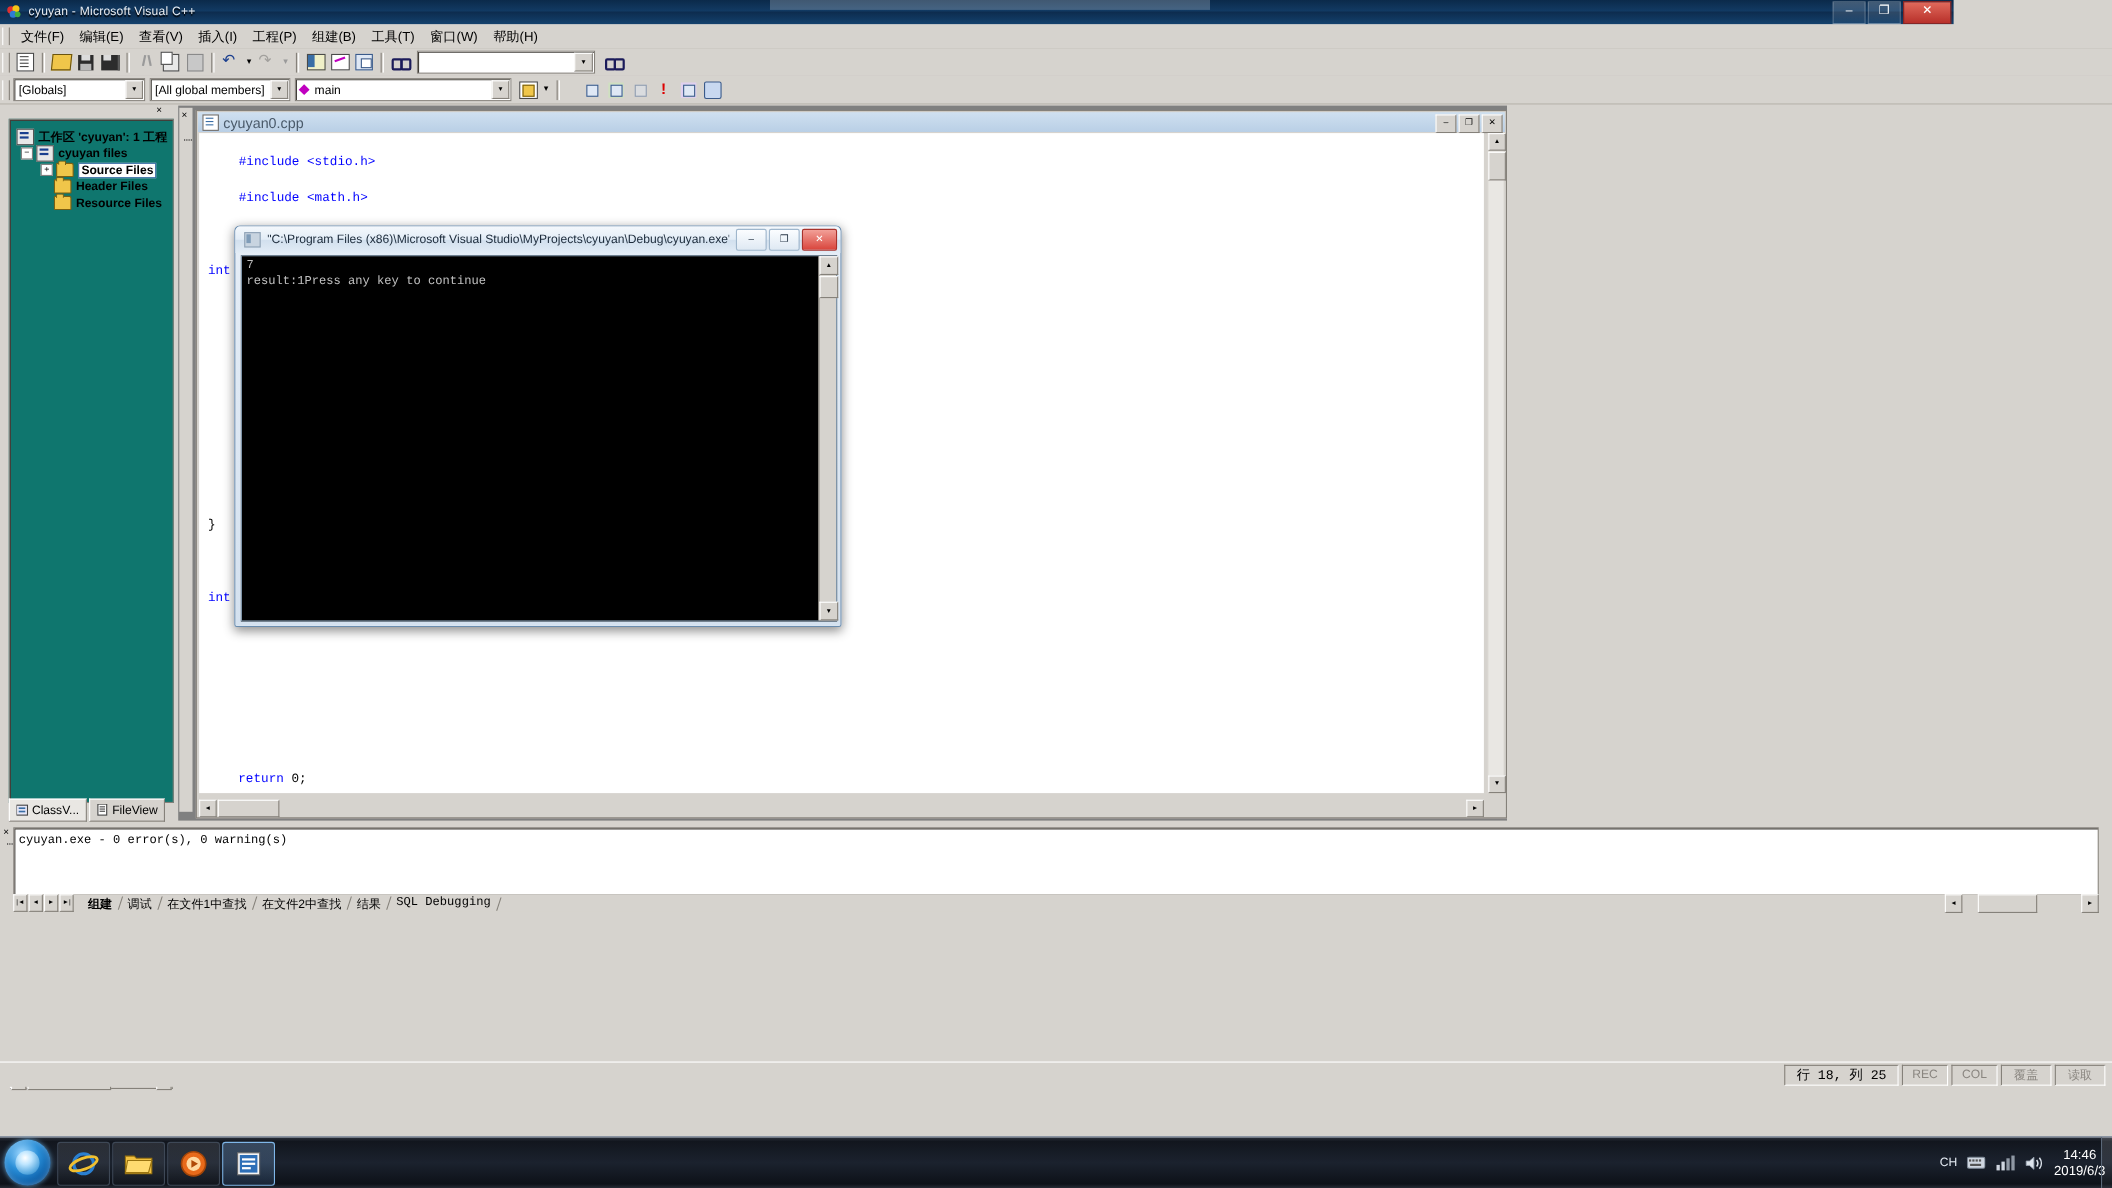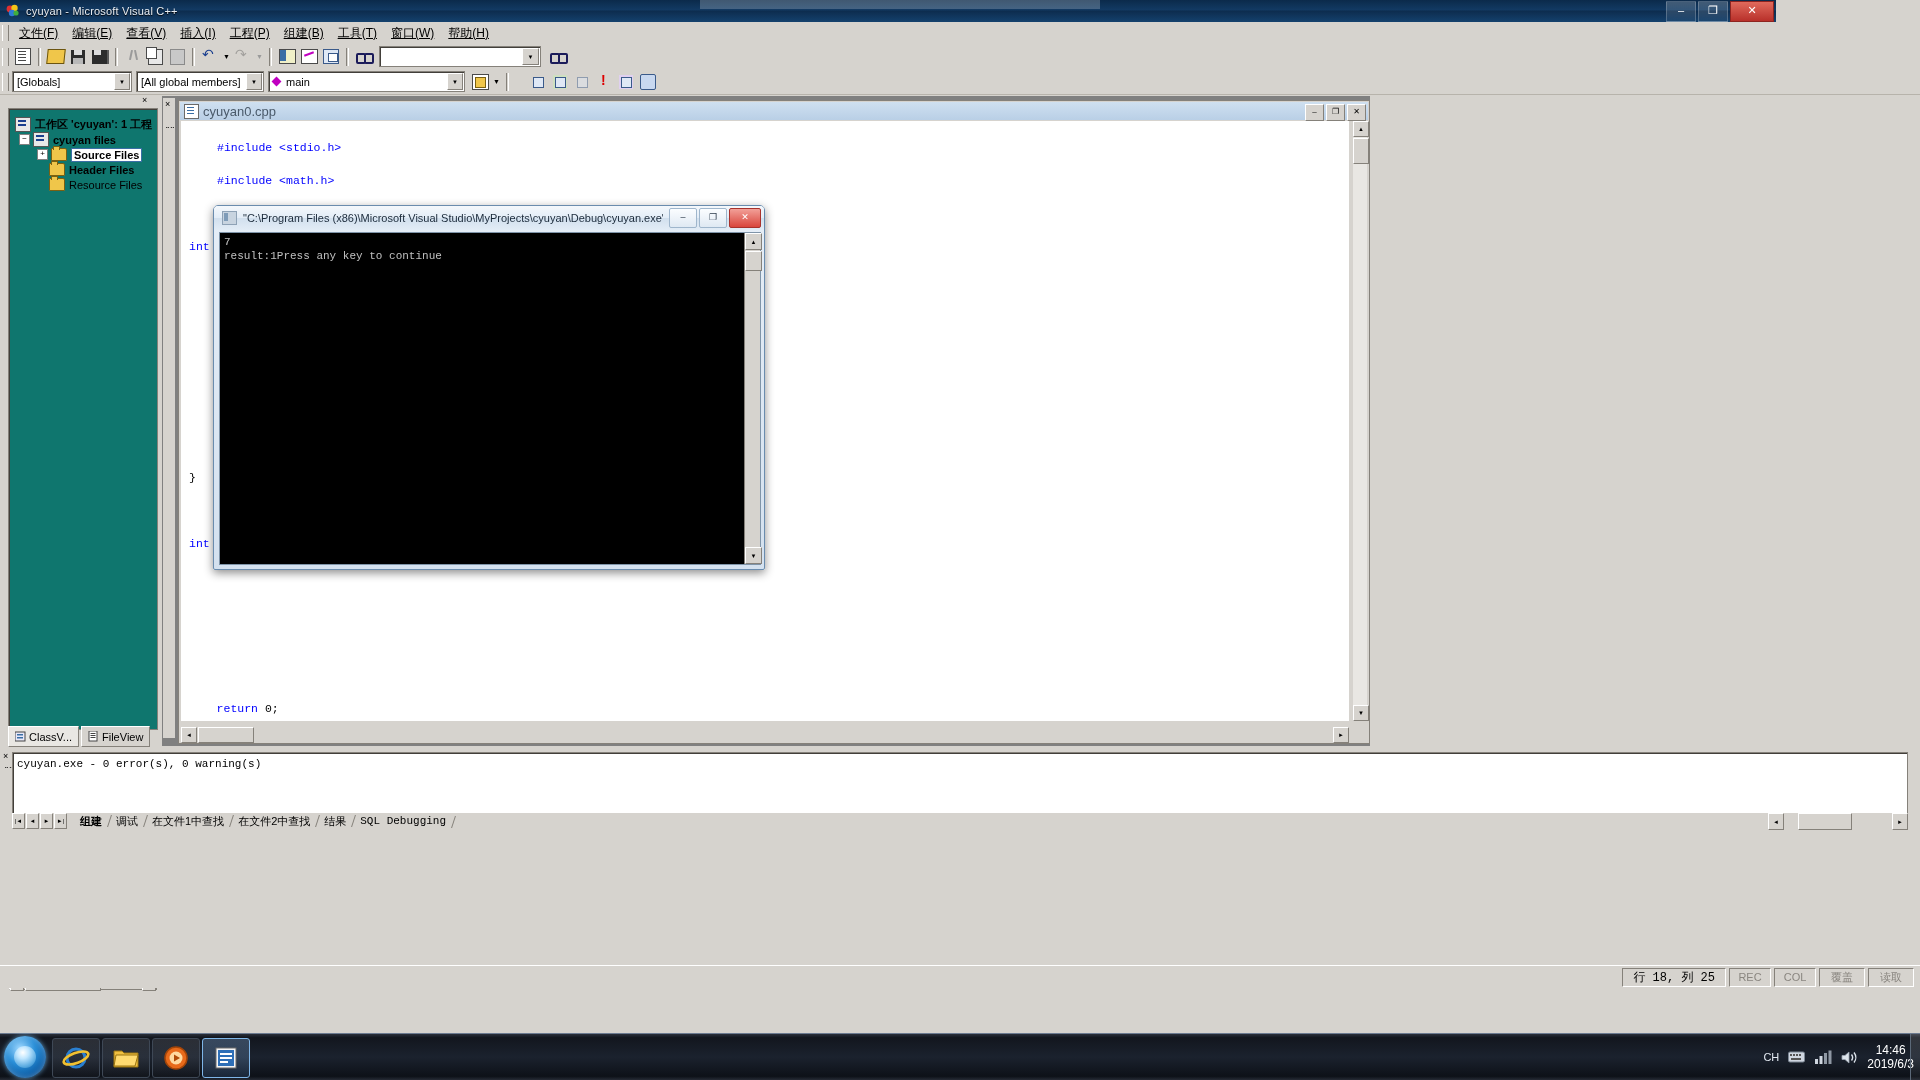--- a/index.html
+++ b/index.html
@@ -25,21 +25,21 @@
   .tb-title{color:#e8eef5;font-size:11px;letter-spacing:.2px;text-shadow:0 1px 1px #000;white-space:nowrap;}
   .tb-sheen{position:absolute;left:700px;top:0;width:400px;height:9px;background:rgba(255,255,255,.22);}
   .tb-btns{position:absolute;right:2px;top:1px;display:flex;gap:2px;}
   .tb-btn{width:28px;height:19px;border:1px solid rgba(255,255,255,.22);
     background:linear-gradient(to bottom,rgba(255,255,255,.22),rgba(255,255,255,.04));
     color:#fff;font-size:11px;line-height:17px;text-align:center;}
   .tb-btn.close{width:42px;background:linear-gradient(to bottom,#e06a5c,#b8302a);border-color:#8e2420;}
 
   
   .menubar{position:absolute;left:0;top:22px;width:1920px;height:22px;background:#d6d3ce;
-    border-bottom:1px solid #b7b3ab;display:flex;align-items:center;text-decoration:underline;}
+    border-bottom:1px solid #b7b3ab;display:flex;align-items:center;}
   .menubar .grip{width:5px;height:16px;margin:0 3px 0 2px;
     border-left:1px solid #fff;border-right:1px solid #85817a;}
   .menu-item{font-size:12px;color:#000;padding:3px 7px;white-space:nowrap;}
 
   
   .toolbar1{position:absolute;left:0;top:44px;width:1920px;height:25px;background:#d6d3ce;
     border-bottom:1px solid #b7b3ab;display:flex;align-items:center;}
   .tsep{width:1px;height:18px;margin:0 4px;border-left:1px solid #85817a;border-right:1px solid #fff;}
   .grip2{width:5px;height:18px;margin:0 3px 0 2px;border-left:1px solid #fff;border-right:1px solid #85817a;}
   .tbtn{width:22px;height:21px;position:relative;display:flex;align-items:center;justify-content:center;}
@@ -400,21 +400,21 @@
 
         <div class="trow" style="padding-left:24px">
           <div class="tspacer"></div>
           <div class="folder"></div>
           <span style="font-weight:bold">Header Files</span>
         </div>
 
         <div class="trow" style="padding-left:24px">
           <div class="tspacer"></div>
           <div class="folder"></div>
-          <span style="font-weight:normal">Resource Files</span>
+          <span style="font-weight:bold">Resource Files</span>
         </div>
       </div>
     </div>
 
     <div class="ws-hscroll">
       <div class="ar">◄</div>
       <div class="thumb">⋯</div>
       <div class="ar" style="margin-left:41px">►</div>
     </div>
 

